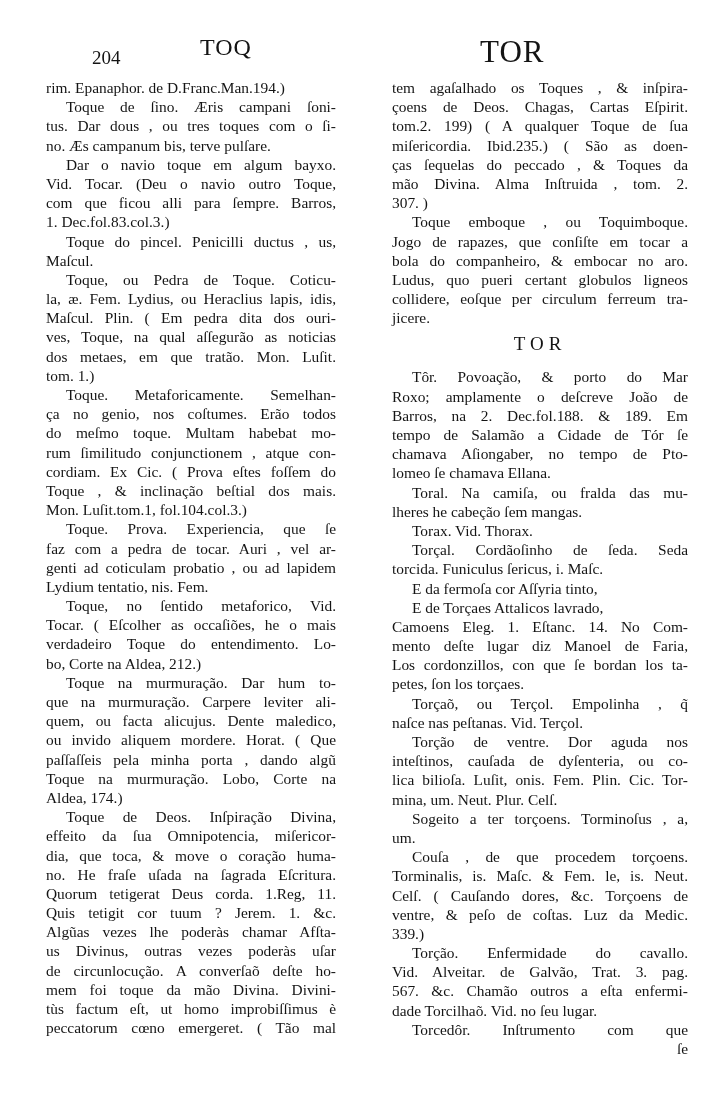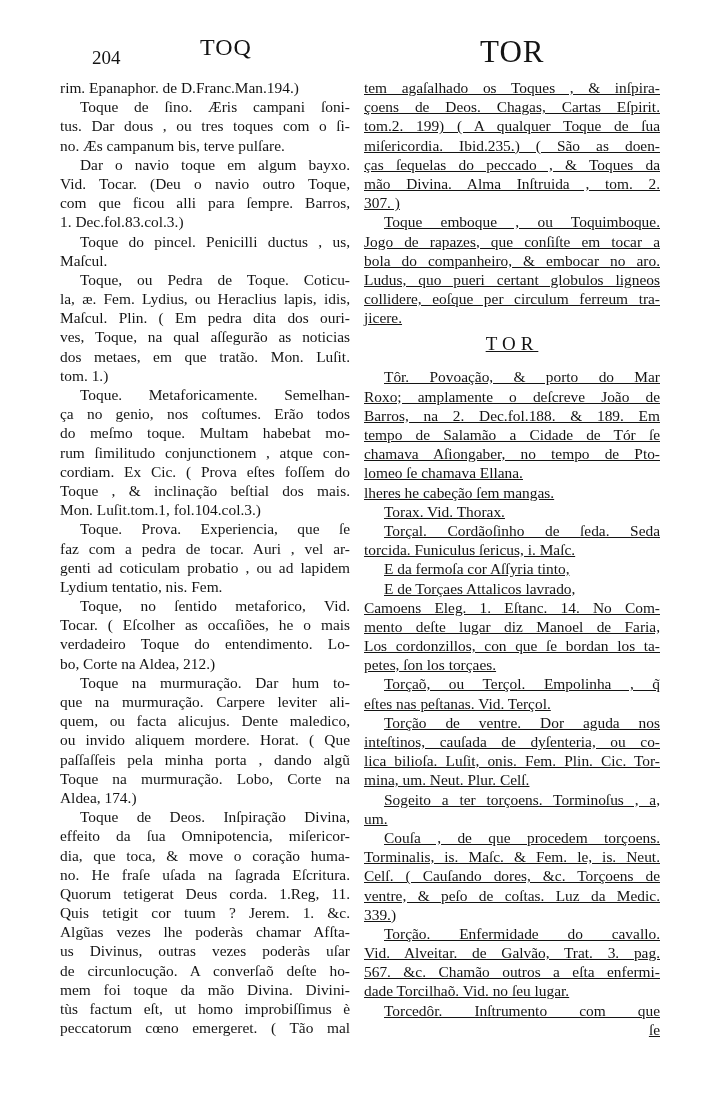--- a/index.html
+++ b/index.html
@@ -6,22 +6,22 @@
   body {
     width: 709px; height: 1106px; position: relative; overflow: hidden;
     font-family: "Liberation Serif", "DejaVu Serif", serif;
     color: #141414;
   }
   .header { position: absolute; top: 30px; left: 0; width: 709px; height: 44px; }
   .page-num { position: absolute; left: 48px; top: 17px; font-size: 19px; font-weight: normal; margin-left: 44px; }
   .head-left { position: absolute; left: 200px; top: 4px; font-size: 24px; letter-spacing: 1px; }
   .head-right { position: absolute; left: 480px; top: 4px; font-size: 31px; letter-spacing: 1px; }
   .col { position: absolute; top: 78px; font-size: 15.4px; line-height: 19.2px; }
-  .col-left { left: 60px; width: 290px; }
-  .col-right { left: 364px; width: 296px; text-decoration: underline; }
+  .col-left { left: 46px; width: 290px; }
+  .col-right { left: 392px; width: 296px; }
   .line { white-space: nowrap; overflow: visible; display: block; text-align: justify; text-align-last: justify; height: 19.2px; }
   .line.last { text-align-last: left; }
   .line.indent { padding-left: 20px; }
   .line.right { text-align: right; text-align-last: right; }
   .section-head { text-align: center; font-size: 19px; letter-spacing: 5px; height: 30px; line-height: 30px; margin: 2px 0 8px 0; }
 </style>
 </head>
 <body>
 
 <div class="header">
@@ -100,32 +100,33 @@
       <span class="line last">jicere.</span>
     </div>
   <div class="section-head">TOR</div>
   <div id="col-right-bottom">
       <span class="line indent">Tôr. Povoação, &amp; porto do Mar</span>
       <span class="line ">Roxo; amplamente o deſcreve João de</span>
       <span class="line ">Barros, na 2. Dec.fol.188. &amp; 189. Em</span>
       <span class="line ">tempo de Salamão a Cidade de Tór ſe</span>
       <span class="line ">chamava Aſiongaber, no tempo de Pto-</span>
       <span class="line last">lomeo ſe chamava Ellana.</span>
+      <span class="line indent">Toral. Na camiſa, ou fralda das mu-</span>
       <span class="line last">lheres he cabeção ſem mangas.</span>
       <span class="line indent last">Torax. Vid. Thorax.</span>
       <span class="line indent">Torçal. Cordãoſinho de ſeda. Seda</span>
       <span class="line last">torcida. Funiculus ſericus, i. Maſc.</span>
       <span class="line indent last">E da fermoſa cor Aſſyria tinto,</span>
       <span class="line indent last">E de Torçaes Attalicos lavrado,</span>
       <span class="line ">Camoens Eleg. 1. Eſtanc. 14. No Com-</span>
       <span class="line ">mento deſte lugar diz Manoel de Faria,</span>
       <span class="line ">Los cordonzillos, con que ſe bordan los ta-</span>
       <span class="line last">petes, ſon los torçaes.</span>
       <span class="line indent">Torçaõ, ou Terçol. Empolinha , q̃</span>
-      <span class="line last">eſtes nas peſtanas. Vid. Terçol.</span>
+      <span class="line last">naſce nas peſtanas. Vid. Terçol.</span>
       <span class="line indent">Torção de ventre. Dor aguda nos</span>
       <span class="line ">inteſtinos, cauſada de dyſenteria, ou co-</span>
       <span class="line ">lica bilioſa. Luſit, onis. Fem. Plin. Cic. Tor-</span>
       <span class="line last">mina, um. Neut. Plur. Celſ.</span>
       <span class="line indent">Sogeito a ter torçoens. Torminoſus , a,</span>
       <span class="line last">um.</span>
       <span class="line indent">Couſa , de que procedem torçoens.</span>
       <span class="line ">Torminalis, is. Maſc. &amp; Fem. le, is. Neut.</span>
       <span class="line ">Celſ. ( Cauſando dores, &amp;c. Torçoens de</span>
       <span class="line ">ventre, &amp; peſo de coſtas. Luz da Medic.</span>

